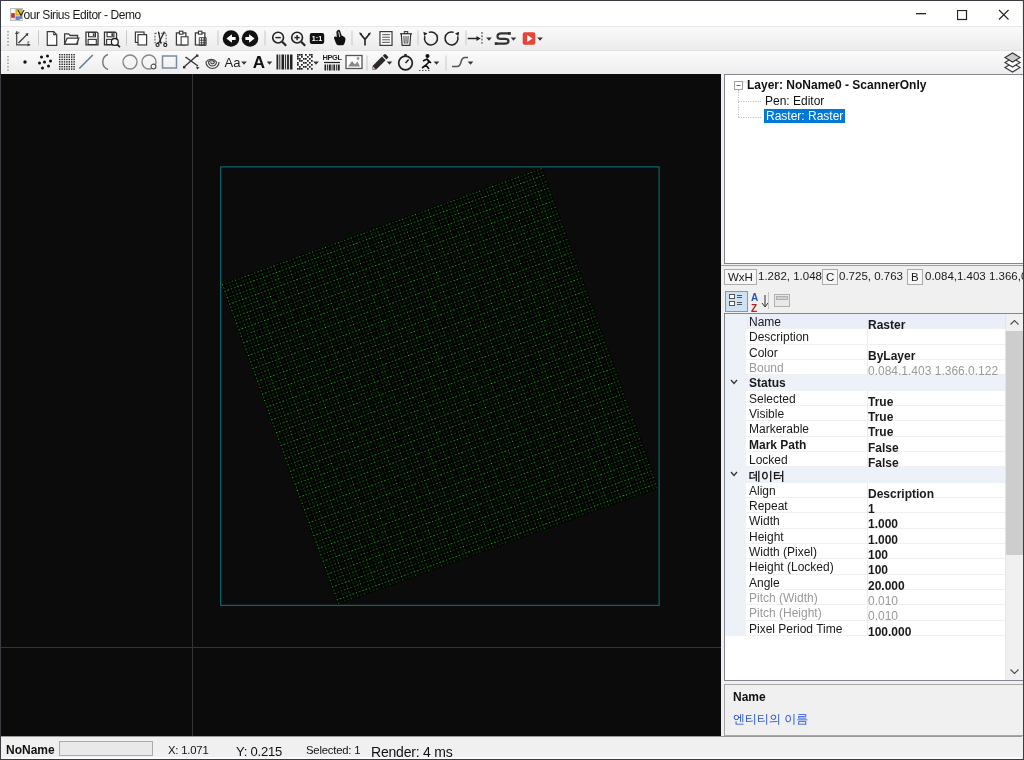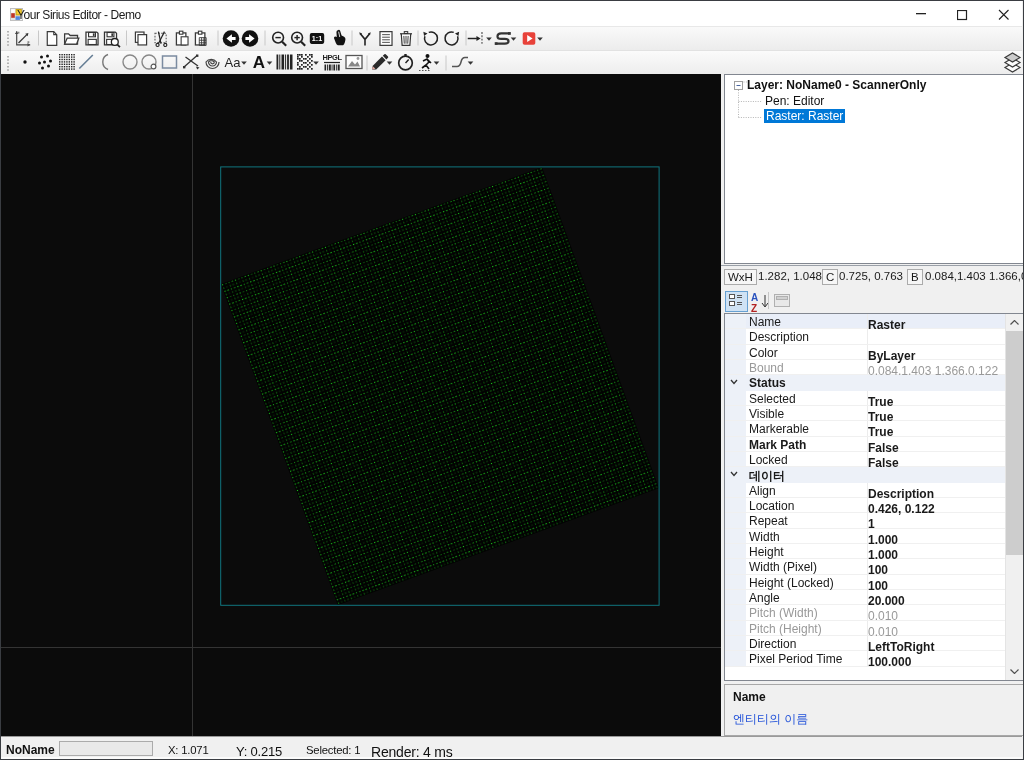--- a/index.html
+++ b/index.html
@@ -554,26 +554,20 @@
       </div>
       <div class="row" style="border-bottom:1px solid #f0f0f0">
         <div class="gut"></div>
         <div style="position:absolute;left:142px;top:0;bottom:0;width:1px;background:#ececec"></div>
         <div class="lbl " style="font-weight:normal">Align</div>
         <div class="val ">Description</div>
       </div>
       <div class="row" style="border-bottom:1px solid #f0f0f0">
         <div class="gut"></div>
         <div style="position:absolute;left:142px;top:0;bottom:0;width:1px;background:#ececec"></div>
-        <div class="lbl " style="font-weight:normal">Location</div>
-        <div class="val ">0.426, 0.122</div>
-      </div>
-      <div class="row" style="border-bottom:1px solid #f0f0f0">
-        <div class="gut"></div>
-        <div style="position:absolute;left:142px;top:0;bottom:0;width:1px;background:#ececec"></div>
         <div class="lbl " style="font-weight:normal">Repeat</div>
         <div class="val ">1</div>
       </div>
       <div class="row" style="border-bottom:1px solid #f0f0f0">
         <div class="gut"></div>
         <div style="position:absolute;left:142px;top:0;bottom:0;width:1px;background:#ececec"></div>
         <div class="lbl " style="font-weight:normal">Width</div>
         <div class="val ">1.000</div>
       </div>
       <div class="row" style="border-bottom:1px solid #f0f0f0">
@@ -604,26 +598,20 @@
         <div class="gut"></div>
         <div style="position:absolute;left:142px;top:0;bottom:0;width:1px;background:#ececec"></div>
         <div class="lbl grey" style="font-weight:normal">Pitch (Width)</div>
         <div class="val grey">0.010</div>
       </div>
       <div class="row" style="border-bottom:1px solid #f0f0f0">
         <div class="gut"></div>
         <div style="position:absolute;left:142px;top:0;bottom:0;width:1px;background:#ececec"></div>
         <div class="lbl grey" style="font-weight:normal">Pitch (Height)</div>
         <div class="val grey">0.010</div>
-      </div>
-      <div class="row" style="border-bottom:1px solid #f0f0f0">
-        <div class="gut"></div>
-        <div style="position:absolute;left:142px;top:0;bottom:0;width:1px;background:#ececec"></div>
-        <div class="lbl " style="font-weight:normal">Direction</div>
-        <div class="val ">LeftToRight</div>
       </div>
       <div class="row" style="border-bottom:1px solid #f0f0f0">
         <div class="gut"></div>
         <div style="position:absolute;left:142px;top:0;bottom:0;width:1px;background:#ececec"></div>
         <div class="lbl " style="font-weight:normal">Pixel Period Time</div>
         <div class="val ">100.000</div>
       </div>
       <div style="position:absolute;right:0;top:0;width:17px;height:100%;background:#f0f0f0;border-left:1px solid #e4e4e4">
 <svg style="position:absolute;left:4px;top:6px" width="9" height="5">
           <path d="M0.5,4.5 L4.5,0.5 L8.5,4.5" fill="none" stroke="#505050" stroke-width="1.2"></path>

